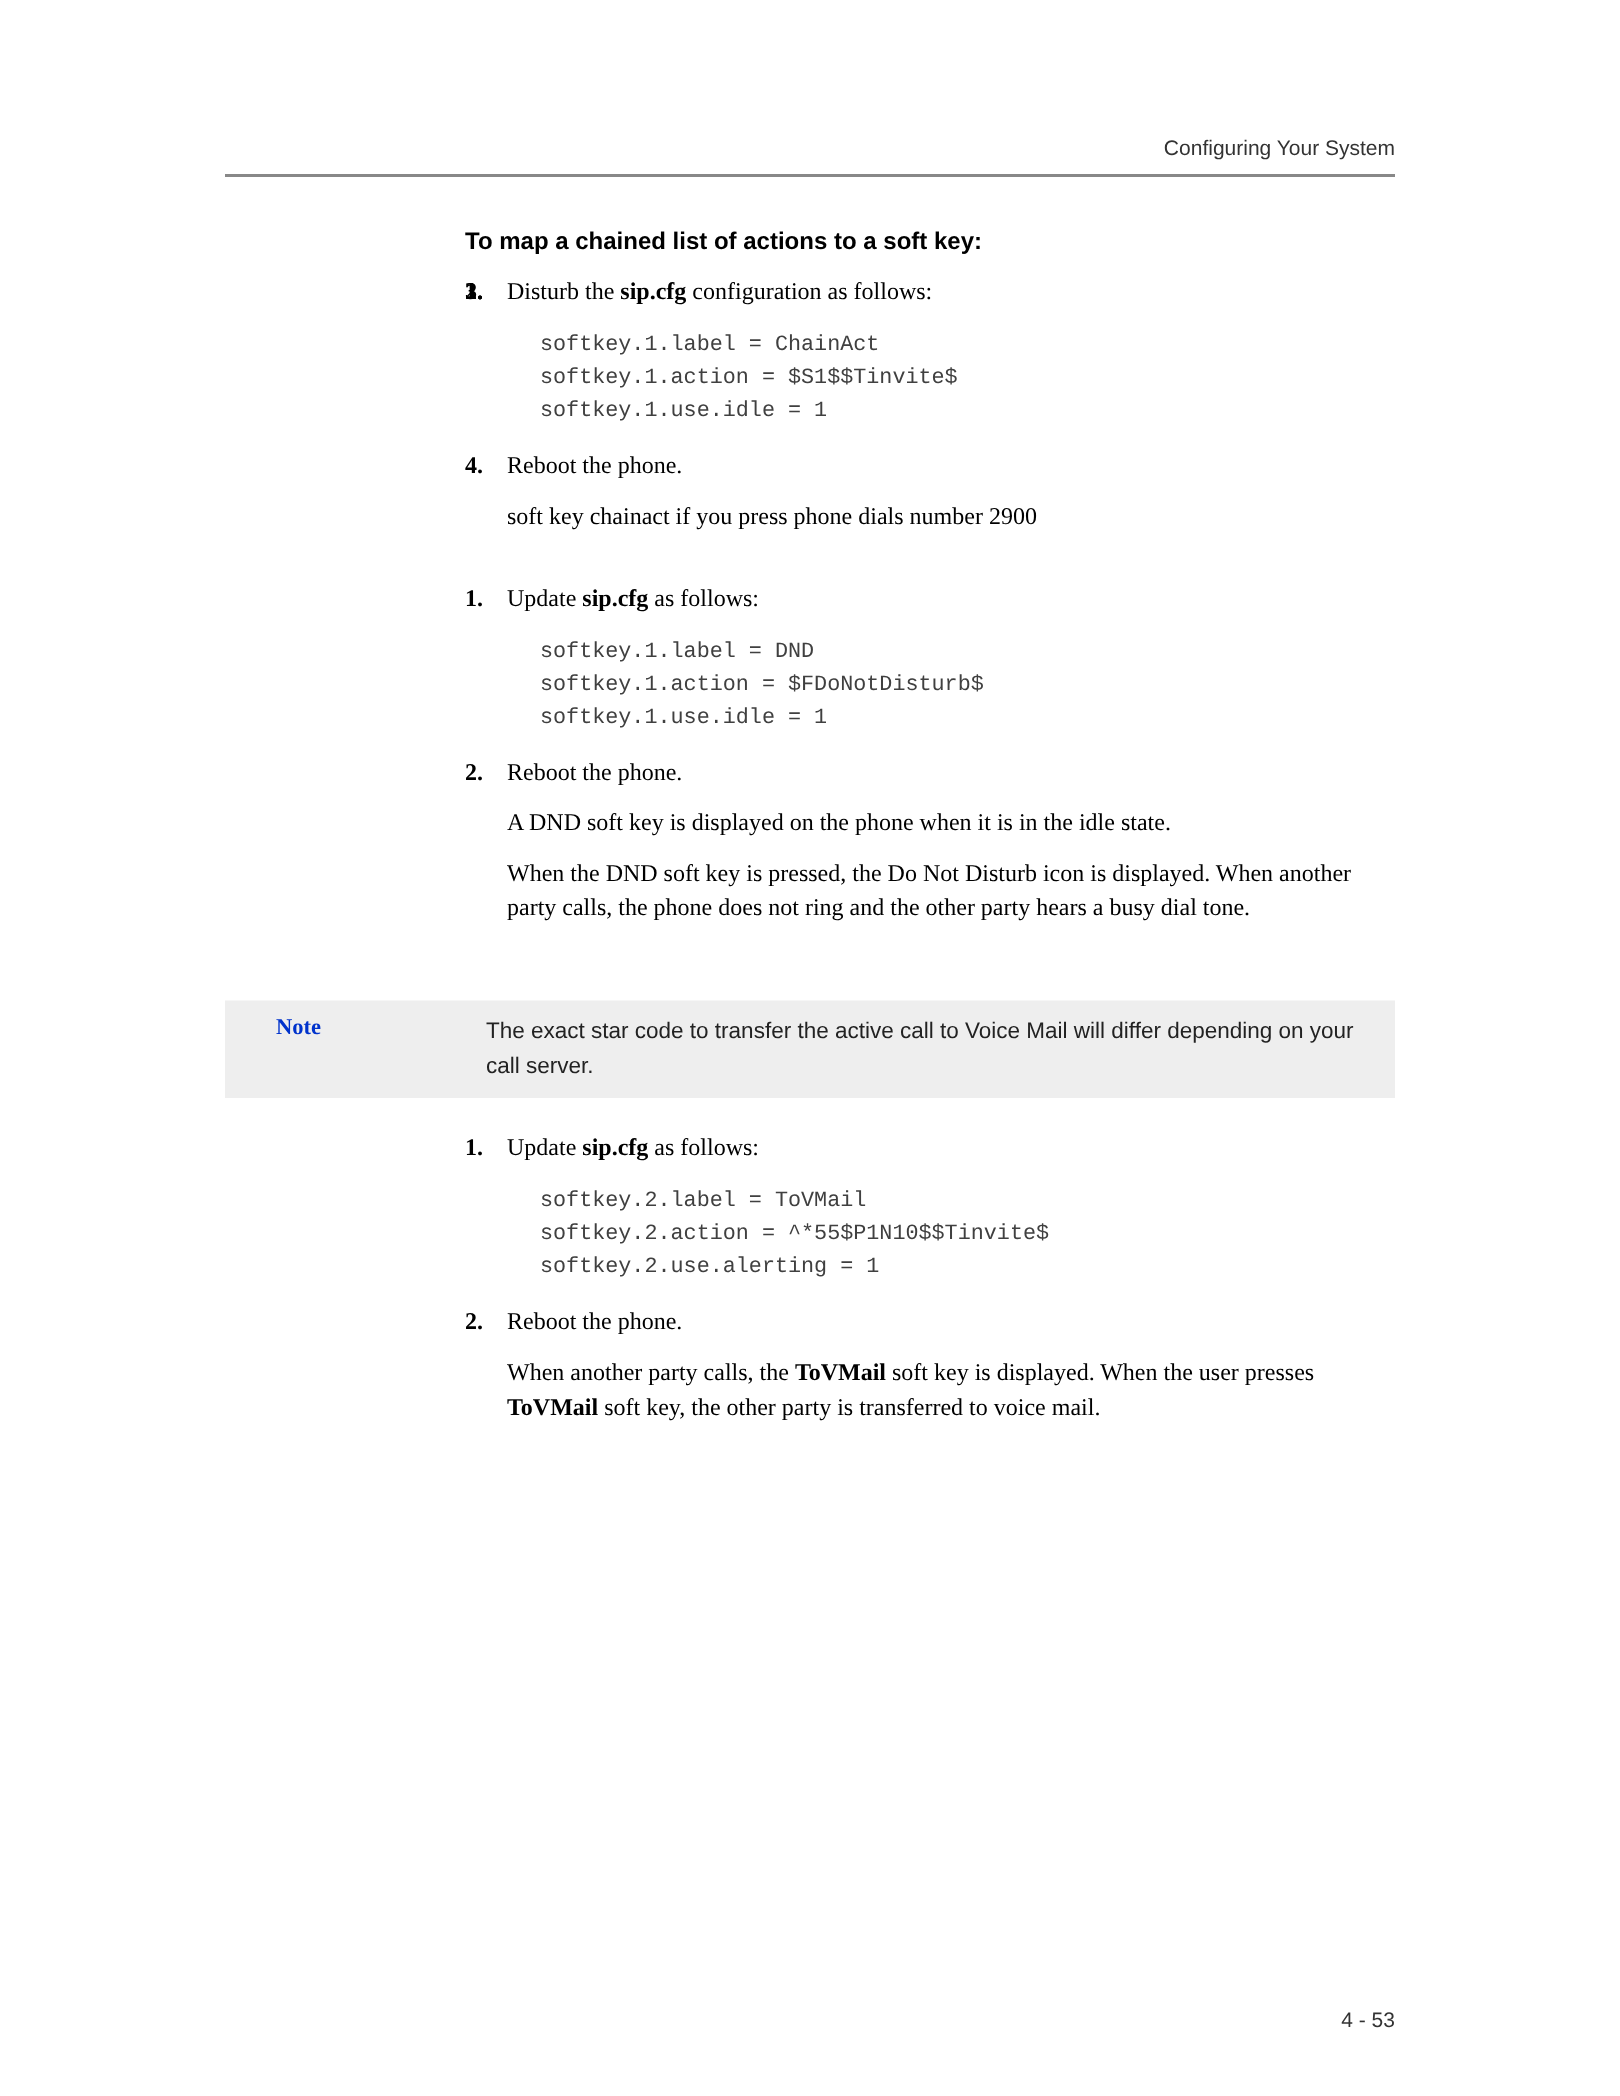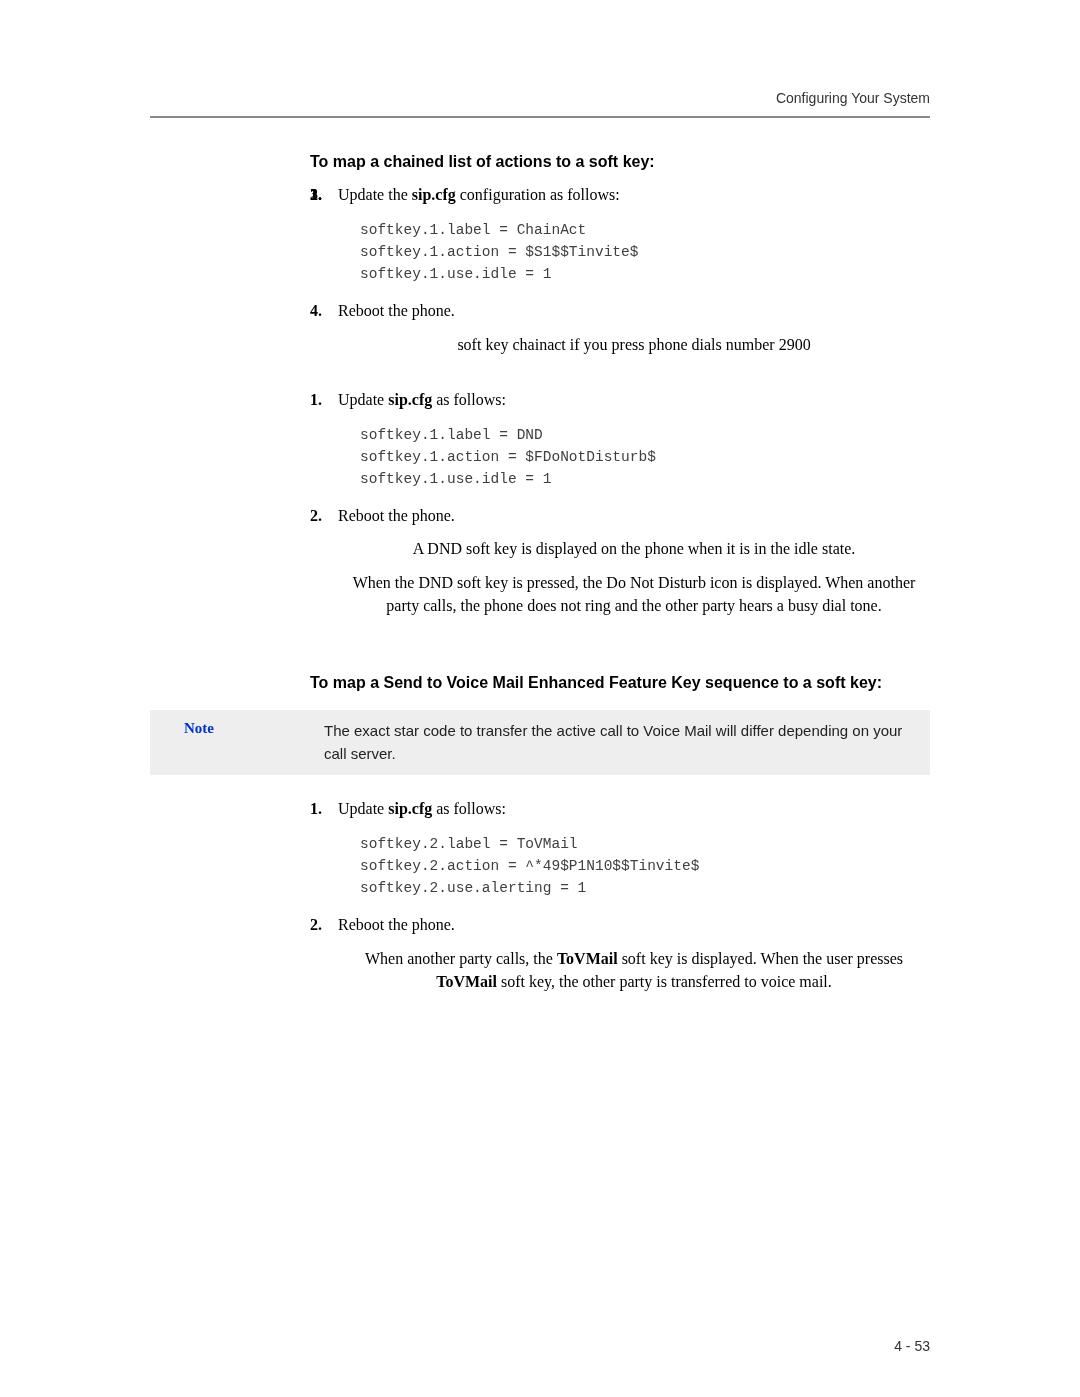--- a/index.html
+++ b/index.html
@@ -52,21 +52,20 @@
   ol.steps > li .num {
     position: absolute;
     left: 0;
     top: 0;
     font-weight: bold;
   }
   .sub-para {
     margin: 10px 0 10px 28px;
     font-size: 16px;
     line-height: 1.45;
-    text-align: center;
   }
   .code-block {
     font-family: "Courier New", Courier, monospace;
     font-size: 14.5px;
     line-height: 1.5;
     margin: 14px 0 14px 50px;
     white-space: pre;
     color: #404040;
   }
   .bold { font-weight: bold; }
@@ -118,21 +117,21 @@
     <div class="section-heading">To map a chained list of actions to a soft key:</div>
     <ol class="steps">
       <li>
         <span class="num">1.</span>
       </li>
       <li>
         <span class="num">2.</span>
       </li>
       <li>
         <span class="num">3.</span>
-        <span><span>Update the </span><span class="bold">sip.cfg</span><span> configuration as follows:</span></span>
+        <span><span>Disturb the </span><span class="bold">sip.cfg</span><span> configuration as follows:</span></span>
       </li>
     </ol>
     <div class="code-block">softkey.1.label = ChainAct
 softkey.1.action = $S1$$Tinvite$
 softkey.1.use.idle = 1</div>
     <ol class="steps">
       <li>
         <span class="num">4.</span>
         <span>Reboot the phone.</span>
       </li>
@@ -154,35 +153,34 @@
       <li>
         <span class="num">2.</span>
         <span>Reboot the phone.</span>
       </li>
     </ol>
     <div class="sub-para">A DND soft key is displayed on the phone when it is in the idle state.</div>
     <div class="sub-para">When the DND soft key is pressed, the Do Not Disturb icon is displayed. When another party calls, the phone does not ring and the other party hears a busy dial tone.</div>
 
     <div class="gap"></div>
 
-    <div class="section-heading">To map a Send to Voice Mail Enhanced Feature Key sequence to a soft key:</div>
 
     <div class="note-box">
       <div class="note-label">Note</div>
       <div class="note-text">The exact star code to transfer the active call to Voice Mail will differ depending on your call server.</div>
     </div>
 
     <ol class="steps">
       <li>
         <span class="num">1.</span>
         <span><span>Update </span><span class="bold">sip.cfg</span><span> as follows:</span></span>
       </li>
     </ol>
     <div class="code-block">softkey.2.label = ToVMail
-softkey.2.action = ^*49$P1N10$$Tinvite$
+softkey.2.action = ^*55$P1N10$$Tinvite$
 softkey.2.use.alerting = 1</div>
     <ol class="steps">
       <li>
         <span class="num">2.</span>
         <span>Reboot the phone.</span>
       </li>
     </ol>
     <div class="sub-para"><span>When another party calls, the </span><span class="bold">ToVMail</span><span> soft key is displayed. When the user presses </span><span class="bold">ToVMail</span><span> soft key, the other party is transferred to voice mail.</span></div>
 
   </div>

